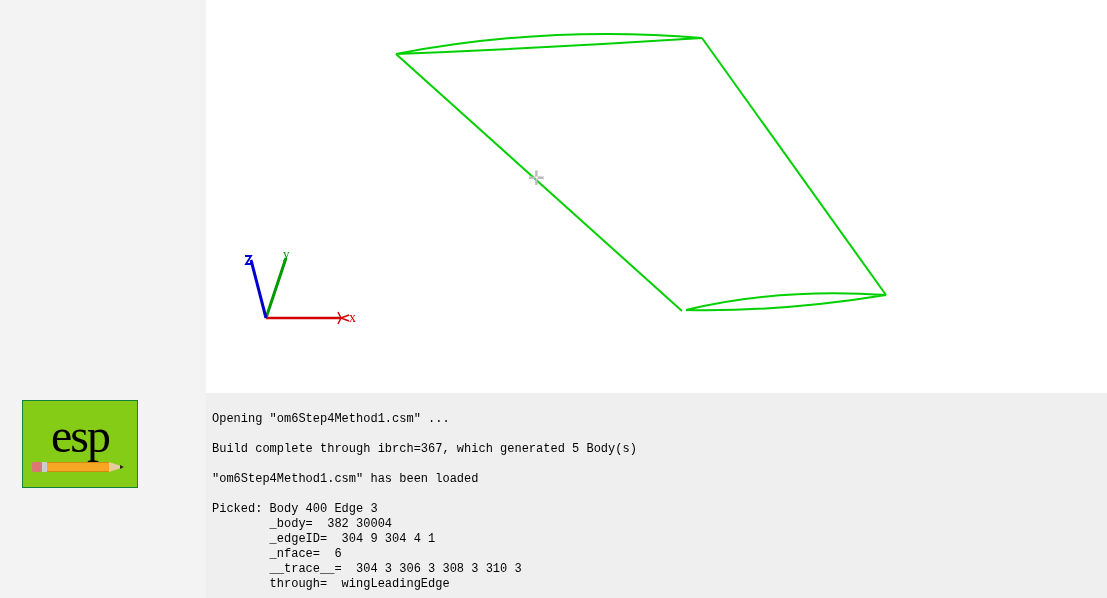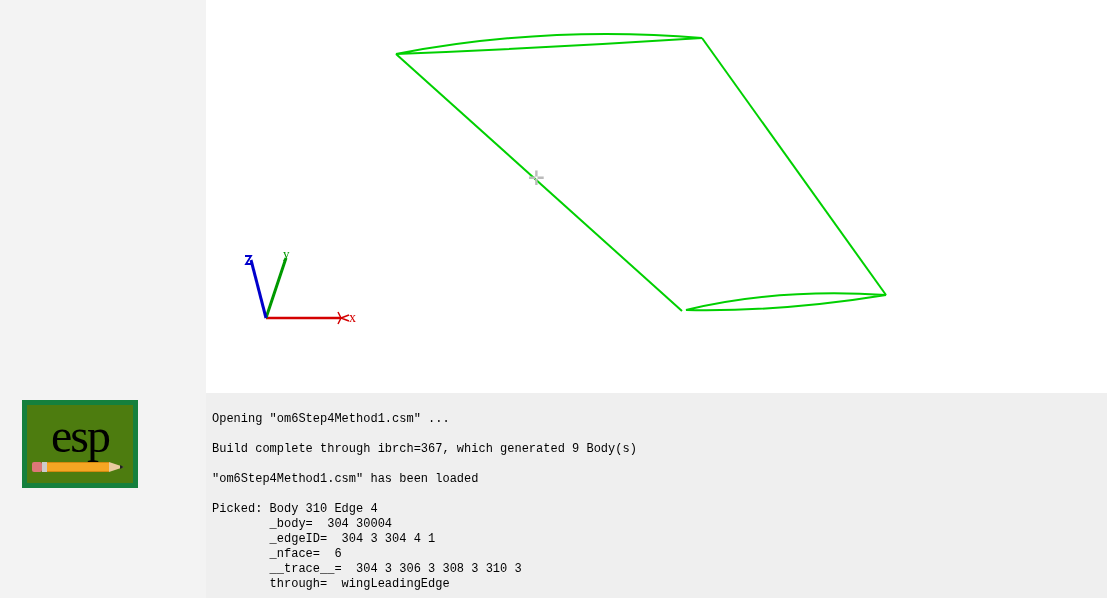--- a/index.html
+++ b/index.html
@@ -1,19 +1,19 @@
 <!DOCTYPE html>
 <html><head>
 <meta charset="utf-8">
 <style>
   * { box-sizing: border-box; margin: 0; padding: 0; }
   html, body { width: 1107px; height: 598px; font-family: sans-serif; overflow: hidden; background: #fff; }
   .container { display: flex; width: 100%; height: 100%; }
   .sidebar { width: 206px; height: 100%; background: #f3f3f3; position: relative; }
-  .logo-box { position: absolute; left: 22px; top: 400px; width: 116px; height: 88px; background: #4d7c0f; border: 5px solid #15803d; display: flex; flex-direction: column; justify-content: center; align-items: center; padding: 4px; }
+  .logo-box { position: absolute; left: 22px; top: 400px; width: 116px; height: 88px; background: #84cc16; border: 1px solid #15803d; display: flex; flex-direction: column; justify-content: center; align-items: center; padding: 4px; }
   .main { flex: 1; height: 100%; display: flex; flex-direction: column; }
   .viewport { flex: 1; background: #fff; position: relative; overflow: hidden; }
   .console { height: 205px; background: #efefef; font-family: "Courier New", monospace; font-size: 12px; line-height: 15px; padding: 4px 6px 4px 6px; white-space: pre; overflow: hidden; color: #000; }
   .axis-svg { position: absolute; left: 35px; bottom: 55px; }
   .crosshair { position: absolute; left: 322px; top: 166px; color: #bbb; font-size: 20px; pointer-events:none;}
   .wireframe { position: absolute; left: 0; top: 0; }
   .logo-text { font-family: Georgia, "Times New Roman", serif; font-size: 48px; font-weight: 400; letter-spacing: -2px; line-height: 0.9; }
   .pencil { width: 96px; height: 14px; position: relative; margin-top: 2px;}
 </style>
 </head>
@@ -59,24 +59,24 @@
         <text x="42" y="10" font-family="serif" font-size="13" fill="#009900">y</text>
         <line x1="25" y1="70" x2="10" y2="12" stroke="#0000cc" stroke-width="3"></line>
         <path d="M 4 8 l 6 0 l -5 8 l 6 0" stroke="#0000cc" stroke-width="1.8" fill="none"></path>
       </svg>
 
     </div>
 
     <div class="console"><span></span>
 <span>Opening "om6Step4Method1.csm" ...</span>
 <span></span>
-<span>Build complete through ibrch=367, which generated 9 Body(s)</span>
+<span>Build complete through ibrch=367, which generated 5 Body(s)</span>
 <span></span>
 <span>"om6Step4Method1.csm" has been loaded</span>
 <span></span>
-<span>Picked: Body 310 Edge 4</span>
-<span>        _body=  304 30004</span>
-<span>        _edgeID=  304 3 304 4 1</span>
+<span>Picked: Body 400 Edge 3</span>
+<span>        _body=  382 30004</span>
+<span>        _edgeID=  304 9 304 4 1</span>
 <span>        _nface=  6</span>
 <span>        __trace__=  304 3 306 3 308 3 310 3</span>
 <span>        through=  wingLeadingEdge</span></div>
   </div>
 </div>
 
 </body></html>

